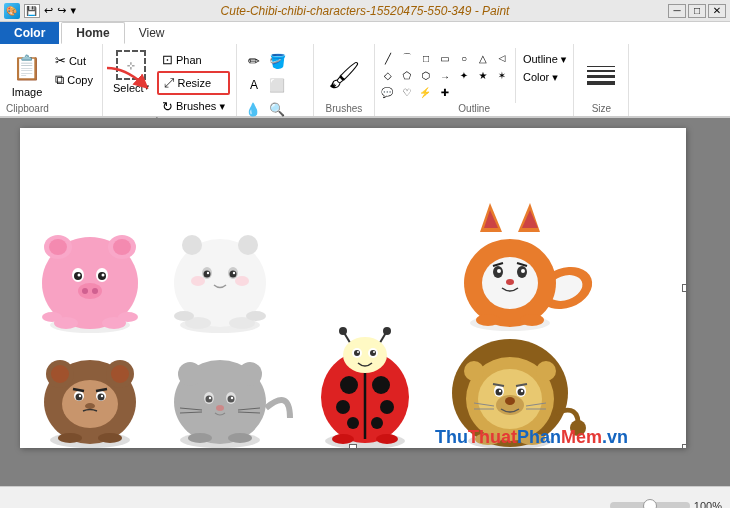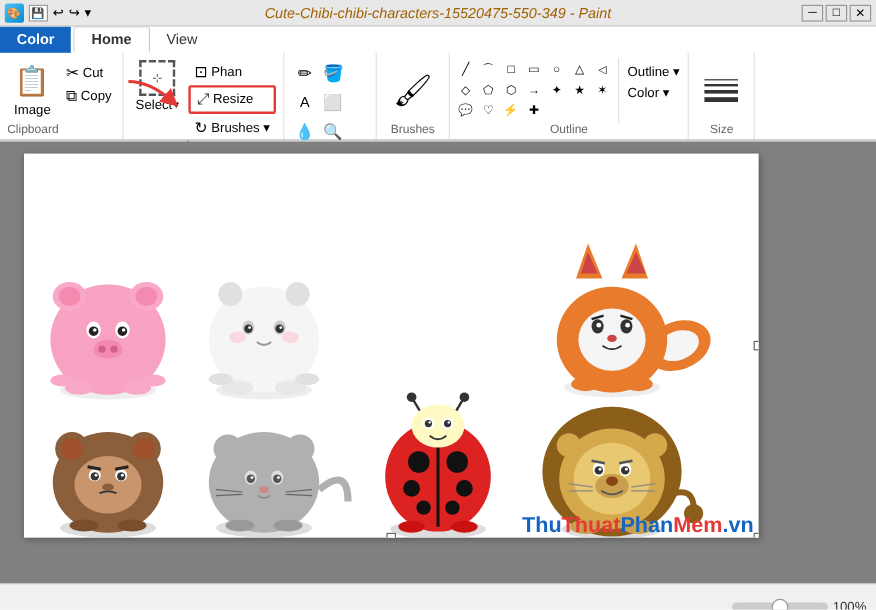--- a/index.html
+++ b/index.html
@@ -162,21 +162,21 @@
       <div style="width:28px;height:3px;background:#333;cursor:pointer;"></div>
       <div style="width:28px;height:4px;background:#333;cursor:pointer;"></div>
     </div>
     <div style="font-size:10px;color:#666;text-align:center;padding-bottom:2px;">Size</div>
   </div>
 
 
 </div>
 
 <div style="background:#808080; flex:1; overflow:hidden; position:relative; height:calc(508px - 22px - 22px - 74px - 22px);">
-  <div style="background:#fff; margin:10px 10px 10px 20px; width:612px; height:320px; position:relative; box-shadow:1px 1px 6px rgba(0,0,0,0.35); overflow:hidden;">
+  <div style="background:#fff; margin:10px 10px 10px 20px; width:666px; height:320px; position:relative; box-shadow:1px 1px 6px rgba(0,0,0,0.35); overflow:hidden;">
 
     
     <svg width="690" height="320" viewBox="0 0 690 320" xmlns="http://www.w3.org/2000/svg">
 
       <rect width="690" height="320" fill="white"></rect>
 
       <g transform="translate(70, 145)">
 
         <ellipse cx="0" cy="52" rx="40" ry="8" fill="#ddd" opacity="0.5"></ellipse>
 

